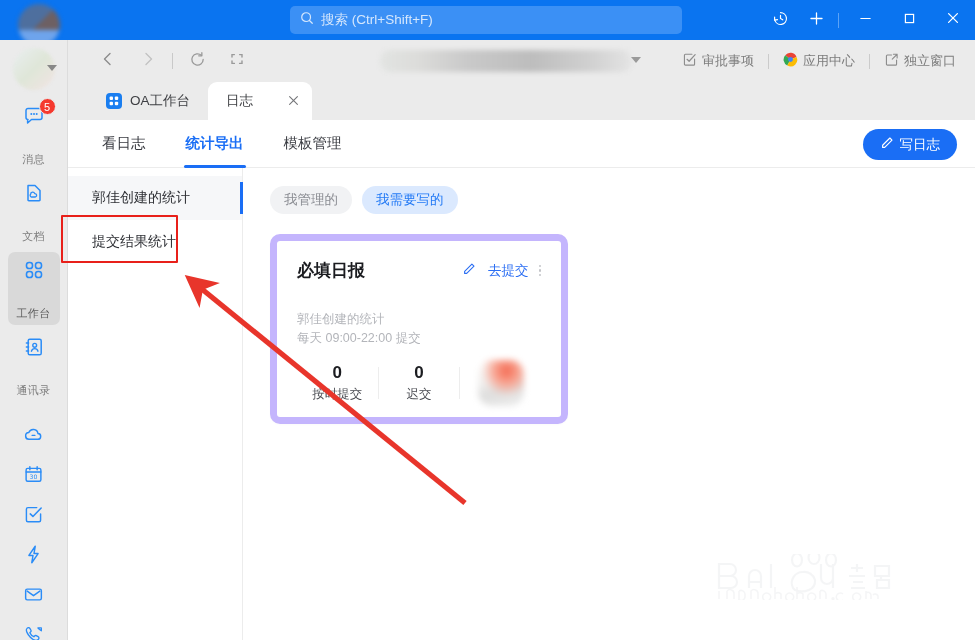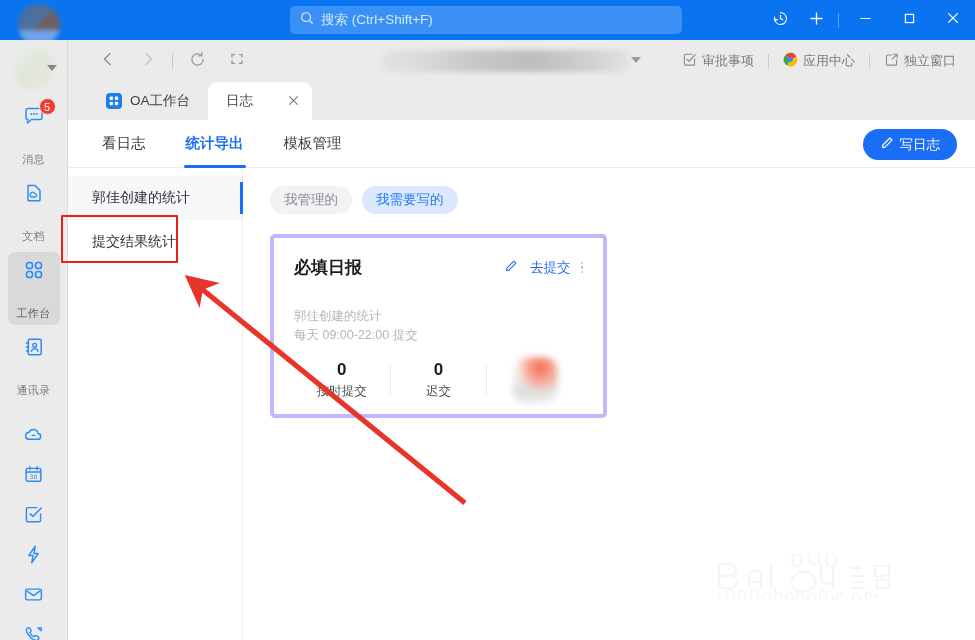--- a/index.html
+++ b/index.html
@@ -173,22 +173,22 @@
   .content { position: absolute; left: 176px; top: 48px; right: 0; bottom: 0; padding: 18px 0 0 26px; }
   .chips { display: flex; gap: 10px; }
   .chip {
     height: 28px; border-radius: 14px; padding: 0 14px;
     display: flex; align-items: center; font-size: 13.5px;
     background: #f1f2f4; color: #8b8d93;
   }
   .chip.on { background: #dbe9fe; color: #2279f5; }
 
   .card {
-    margin-top: 20px; width: 337px; border: 4px solid #c4b5fd;
-    border-radius: 5px; padding: 18px 20px 14px 20px; background: #fff;
+    margin-top: 20px; width: 298px; border: 7px solid #c4b5fd;
+    border-radius: 10px; padding: 18px 20px 14px 20px; background: #fff;
     box-shadow: 0 1px 2px rgba(0,0,0,.02);
   }
   .card-head { display: flex; align-items: center; }
   .card-title { font-size: 17px; font-weight: bold; color: #1b1c20; }
   .card-act {
     margin-left: auto; display: flex; align-items: center; gap: 12px;
     color: #2b6ef3; font-size: 13.5px;
   }
   .kebab { margin-left: 10px; color:#bcbdc1; font-size:14px; line-height:1;
            letter-spacing:0; display:flex; flex-direction:column; gap:2px; align-items:center;}

